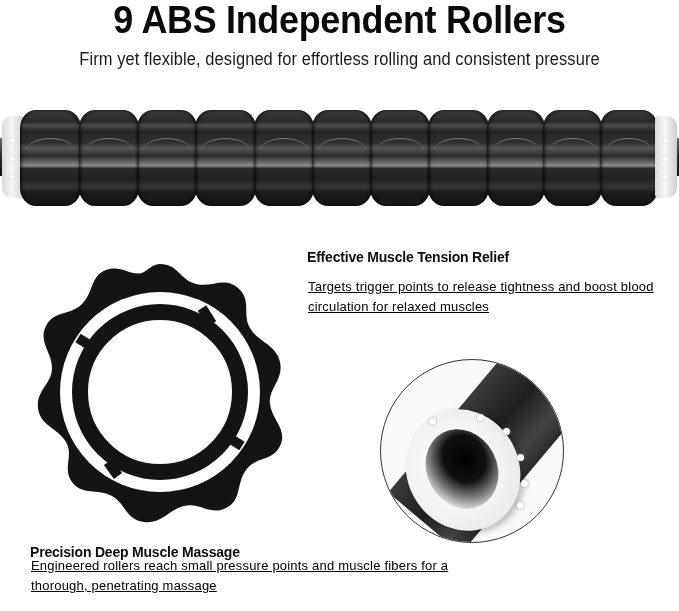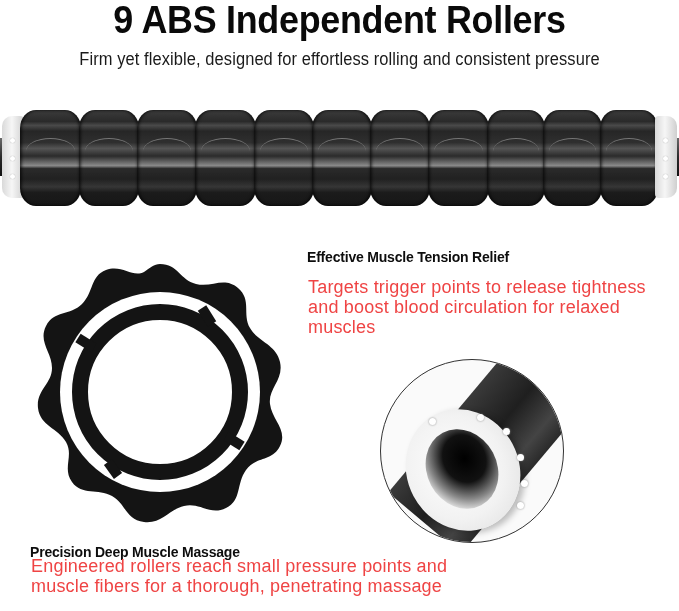--- a/index.html
+++ b/index.html
@@ -39,21 +39,21 @@
     content: ""; position: absolute; left: 10%; right: 10%; top: 28px; height: 12px;
     border-radius: 50% 50% 0 0 / 100% 100% 0 0;
     border-top: 1px solid rgba(255,255,255,0.35);
   }
 
   
   .cap-ring { position: absolute; left: 20px; top: 250px; width: 280px; height: 280px; }
 
   
   .feature-heading { position: absolute; font-weight: 700; font-size: 14px; color: #0d0d0d; letter-spacing: -0.2px; white-space: nowrap; }
-  .feature-body { position: absolute; font-size: 18px; line-height: 20px; color: #ef4444; letter-spacing: 0.2px; }
+  .feature-body { position: absolute; font-size: 13px; line-height: 20px; color: #000000; letter-spacing: 0.2px; text-decoration: underline; }
   .f1-h { left: 307px; top: 249px; }
   .f1-b { left: 308px; top: 277px; width: 372px; }
   .f2-h { left: 30px; top: 544px; }
   .f2-b { left: 31px; top: 556px; width: 450px; }
 
   
   .zoom-circle {
     position: absolute; left: 380px; top: 359px; width: 184px; height: 184px; border-radius: 50%;
     border: 1px solid #333; overflow: hidden; background: #fafafa;
   }

